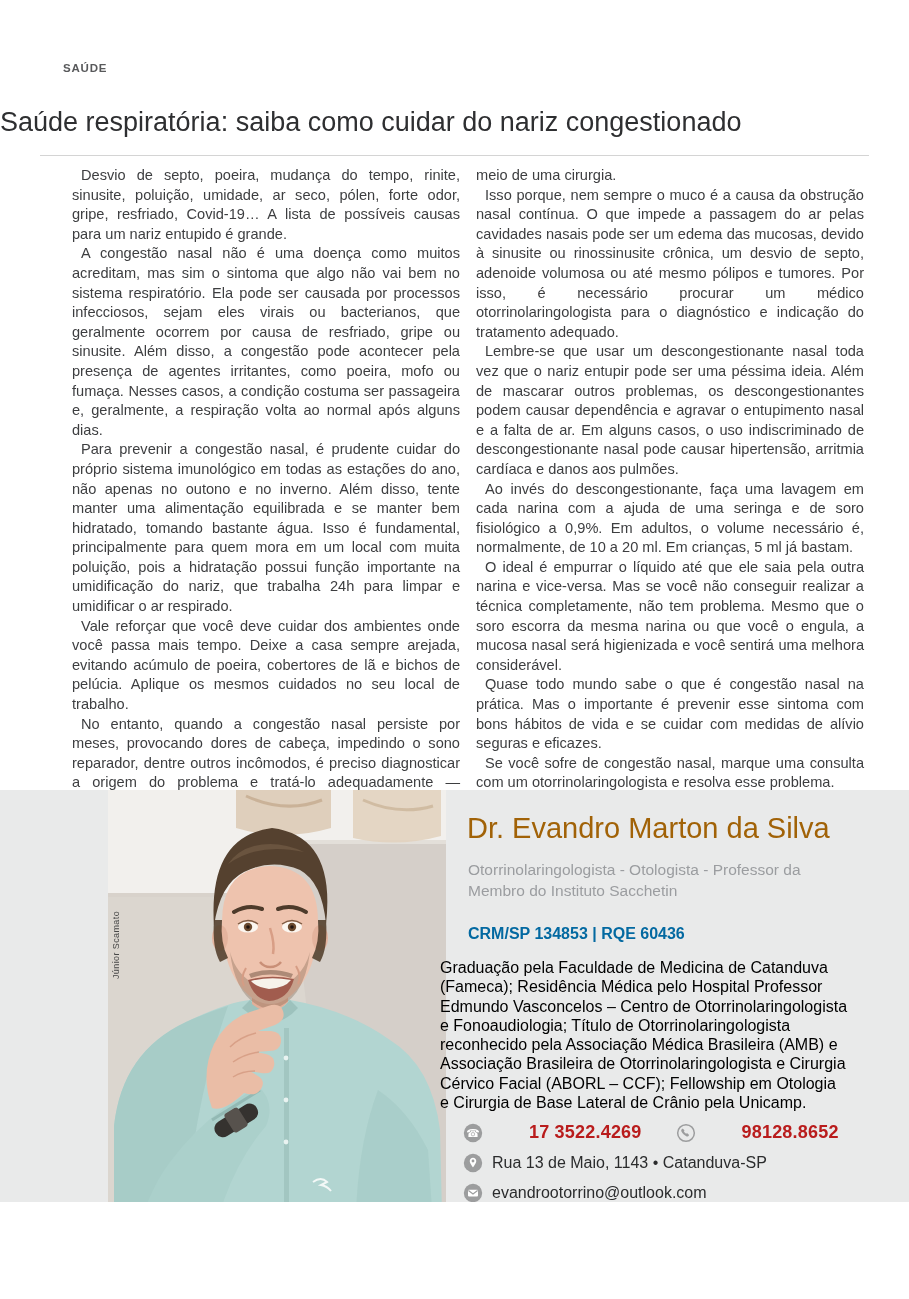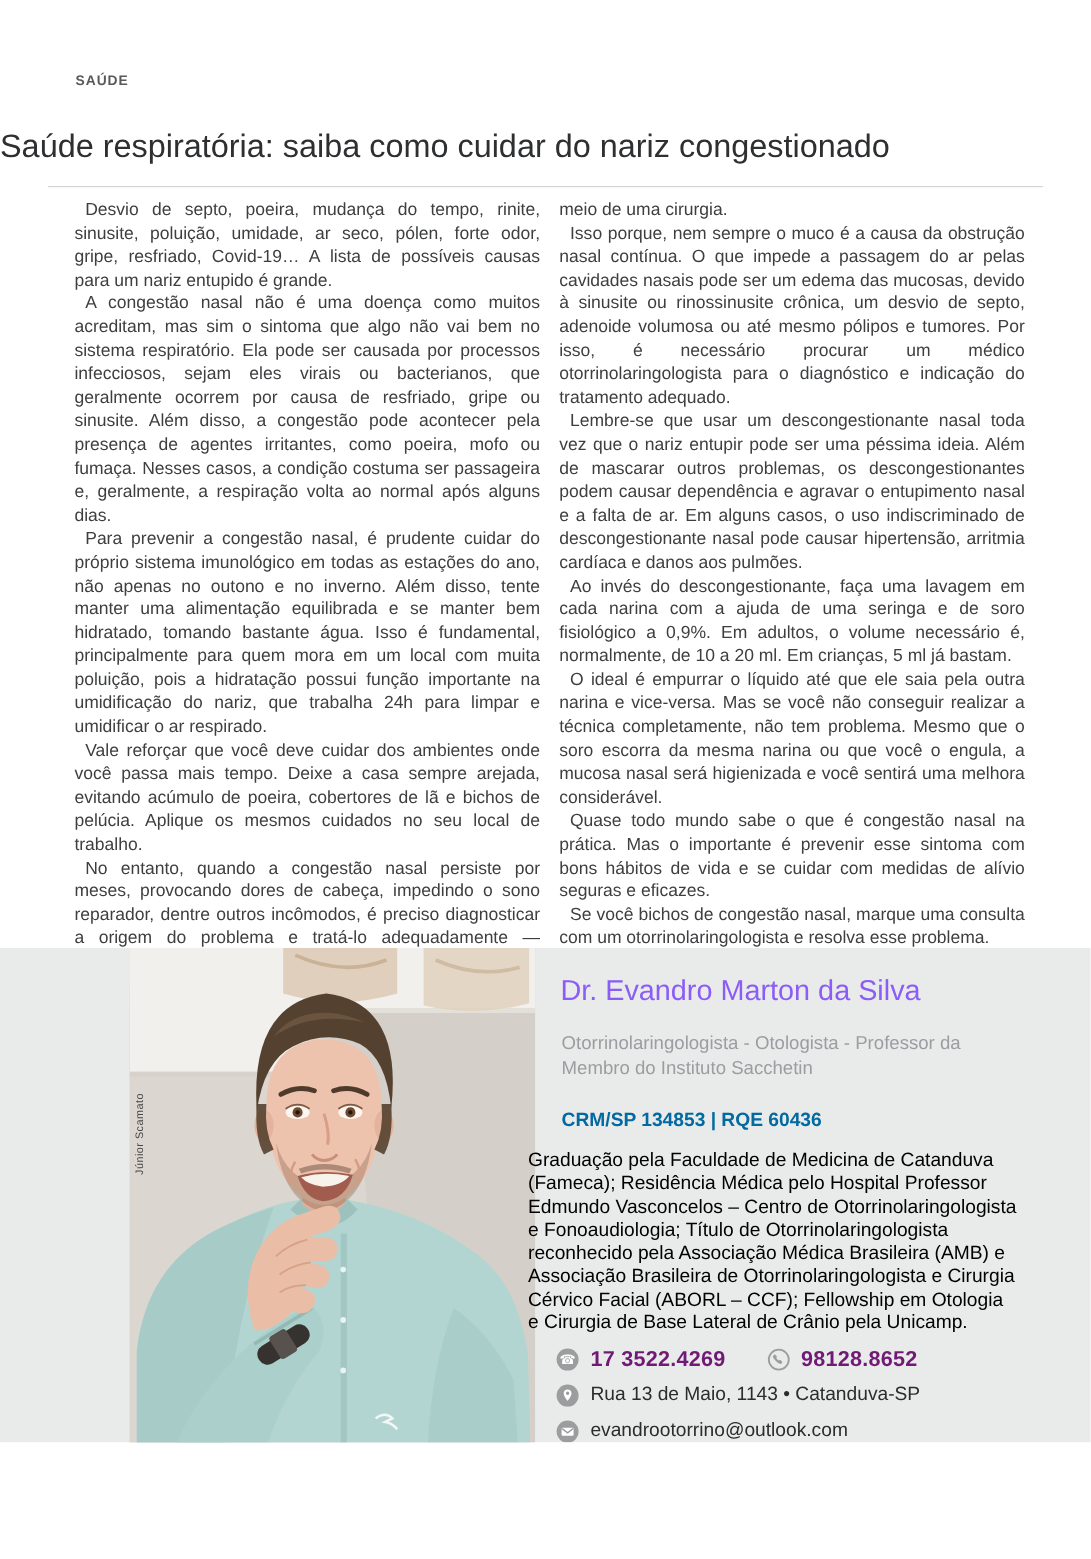--- a/index.html
+++ b/index.html
@@ -6,42 +6,42 @@
   .page{position:relative;width:909px;height:1202px;background:#ffffff;overflow:hidden;
         font-family:"Liberation Sans","DejaVu Sans",sans-serif;color:#3d3e40;}
 
   .section-label{position:absolute;left:63px;top:62px;font-size:11.5px;font-weight:600;
         letter-spacing:.8px;color:#58595b;}
   .page-title{position:absolute;left:0;right:0;top:107px;text-align:left;
         font-size:27px;font-weight:300;color:#2e2f31;}
   .title-rule{position:absolute;left:40px;right:40px;top:155px;border-top:1px solid #d4d4d4;}
 
   .col{position:absolute;top:166px;width:388px;font-size:14.6px;line-height:19.6px;
-       text-align:justify;color:#3d3e40;}
+       text-align:justify;color:#3d3e40;margin-left:10px;}
   .col p{margin:0;text-indent:9px;}
   .col p.no-indent{text-indent:0;}
   .col-left{left:62px;}
   .col-right{left:466px;}
 
   .bottom-band{position:absolute;left:0;top:790px;width:909px;height:509px;background:#e9eaea;}
   .photo{position:absolute;left:108px;top:790px;width:338px;height:509px;display:block;}
   .photo-credit{position:absolute;left:55px;top:940px;width:122px;text-align:center;
         transform:rotate(-90deg);font-size:9px;color:#474747;letter-spacing:.4px;}
 
-  .profile-name{position:absolute;left:467px;top:812px;font-size:24px;color:#8b5cf6;}
+  .profile-name{position:absolute;left:467px;top:812px;font-size:29px;color:#a16207;}
   .profile-titles{position:absolute;left:468px;top:859px;font-size:15.5px;line-height:21px;color:#9b9da0;}
   .profile-reg{position:absolute;left:468px;top:925px;font-size:16px;font-weight:700;color:#0369a1;}
   .profile-bio{position:absolute;left:440px;top:958px;width:408px;font-size:16px;
         line-height:19.3px;color:#000000;}
 
   .contact{position:absolute;left:463px;top:1122px;display:flex;flex-direction:column;gap:9px;}
   .contact-row{display:flex;align-items:center;gap:9px;height:21px;}
   .contact-row .icon{width:20px;height:20px;flex:0 0 auto;}
   .contact-row .icon.sm{width:19px;height:19px;}
-  .num{font-size:18px;font-weight:700;color:#701a75;letter-spacing:.2px;}
+  .num{font-size:18px;font-weight:700;color:#b91c1c;letter-spacing:.2px;margin-left:37px;}
   .txt{font-size:16px;font-weight:500;color:#2b2c2d;}
   .txt.reg{font-weight:400;}
   .hgap{width:16px;}
 </style>
 </head>
 <body>
 
 <div class="page">
 
   <div class="section-label">SAÚDE</div>
@@ -56,21 +56,21 @@
     <p>No entanto, quando a congestão nasal persiste por meses, provocando dores de cabeça, impedindo o sono reparador, dentre outros incômodos, é preciso diagnosticar a origem do problema e tratá-lo adequadamente — algumas vezes, por</p>
   </div>
 
   <div class="col col-right">
     <p class="no-indent">meio de uma cirurgia.</p>
     <p>Isso porque, nem sempre o muco é a causa da obstrução nasal contínua. O que impede a passagem do ar pelas cavidades nasais pode ser um edema das mucosas, devido à sinusite ou rinossinusite crônica, um desvio de septo, adenoide volumosa ou até mesmo pólipos e tumores. Por isso, é necessário procurar um médico otorrinolaringologista para o diagnóstico e indicação do tratamento adequado.</p>
     <p>Lembre-se que usar um descongestionante nasal toda vez que o nariz entupir pode ser uma péssima ideia. Além de mascarar outros problemas, os descongestionantes podem causar dependência e agravar o entupimento nasal e a falta de ar. Em alguns casos, o uso indiscriminado de descongestionante nasal pode causar hipertensão, arritmia cardíaca e danos aos pulmões.</p>
     <p>Ao invés do descongestionante, faça uma lavagem em cada narina com a ajuda de uma seringa e de soro fisiológico a 0,9%. Em adultos, o volume necessário é, normalmente, de 10 a 20 ml. Em crianças, 5 ml já bastam.</p>
     <p>O ideal é empurrar o líquido até que ele saia pela outra narina e vice-versa. Mas se você não conseguir realizar a técnica completamente, não tem problema. Mesmo que o soro escorra da mesma narina ou que você o engula, a mucosa nasal será higienizada e você sentirá uma melhora considerável.</p>
     <p>Quase todo mundo sabe o que é congestão nasal na prática. Mas o importante é prevenir esse sintoma com bons hábitos de vida e se cuidar com medidas de alívio seguras e eficazes.</p>
-    <p>Se você bichos de congestão nasal, marque uma consulta com um otorrinolaringologista e resolva esse problema.</p>
+    <p>Se você sofre de congestão nasal, marque uma consulta com um otorrinolaringologista e resolva esse problema.</p>
   </div>
 
   <div class="bottom-band"></div>
 
   <svg class="photo" viewBox="0 0 338 509" aria-hidden="true">
     <rect width="338" height="509" fill="#d5cfc9"></rect>
     <ellipse cx="70" cy="260" rx="130" ry="270" fill="#ddd8d2" opacity="0.7"></ellipse>
     <rect x="0" y="0" width="338" height="54" fill="#f2f0ed"></rect>
     <rect x="0" y="0" width="148" height="106" fill="#f2f0ed"></rect>
     <rect x="0" y="103" width="148" height="4" fill="#d8d2cb"></rect>

